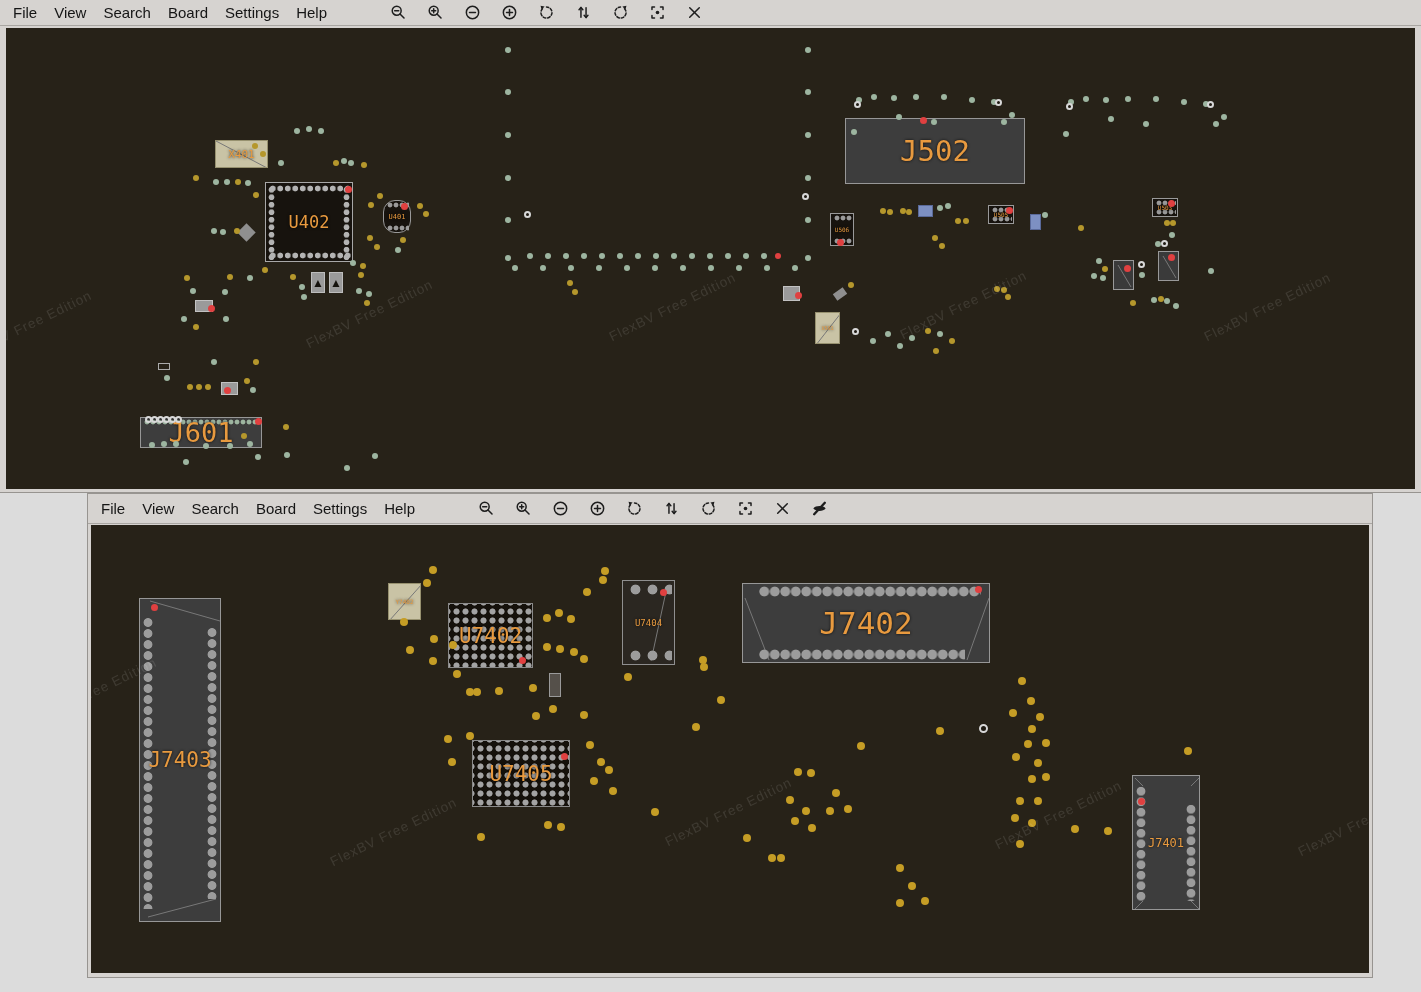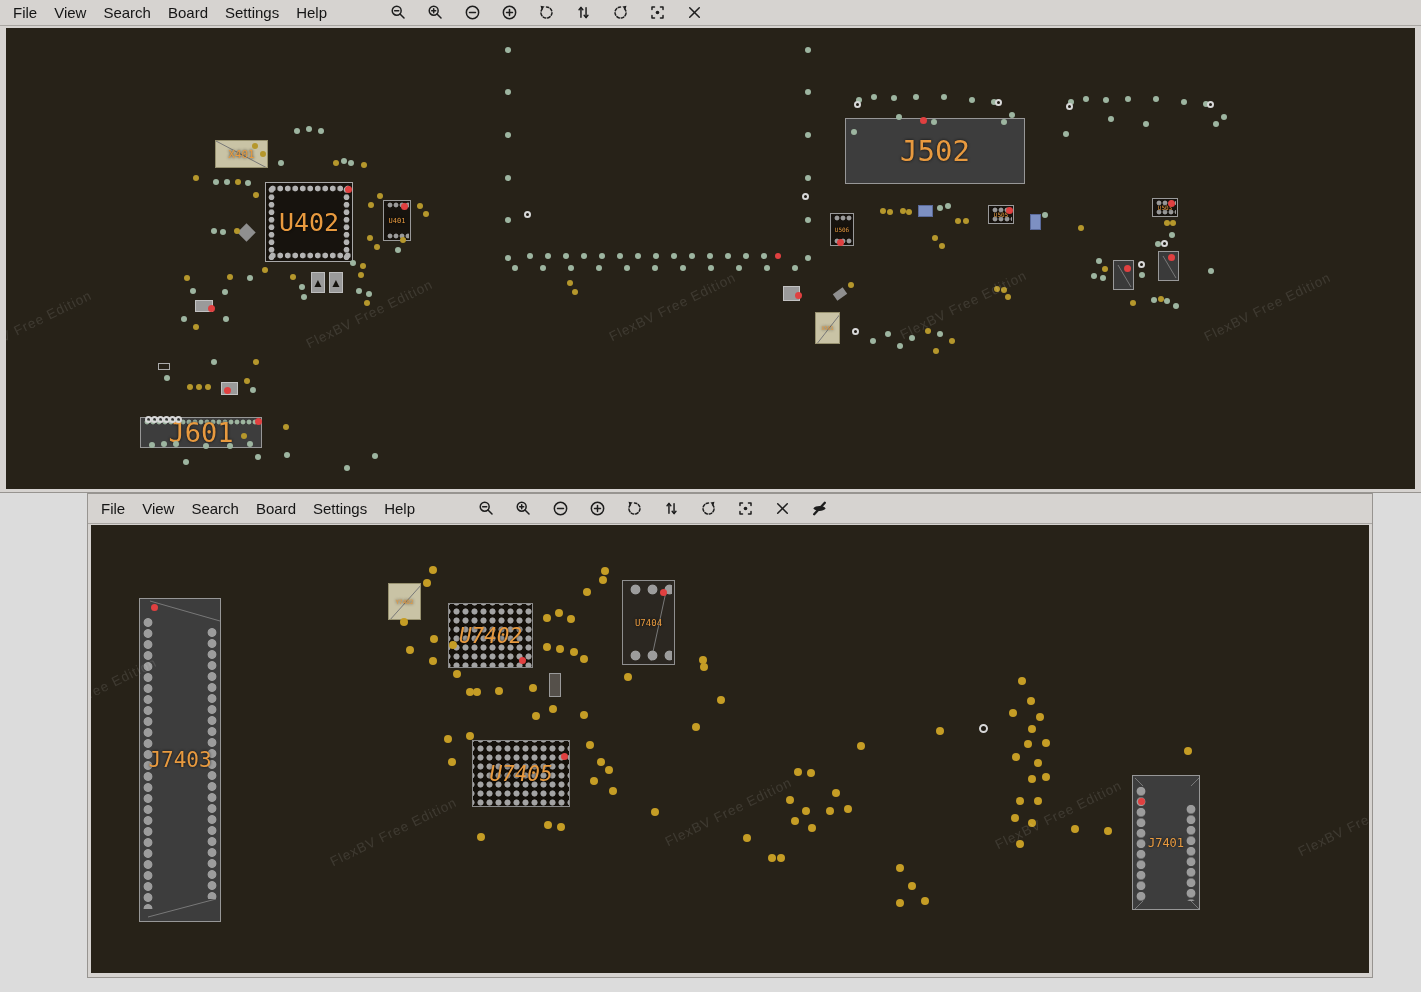--- a/index.html
+++ b/index.html
@@ -8,21 +8,21 @@
   .menubar{display:flex;align-items:center;padding-left:13px;gap:17px;background:#d6d3d0;border-bottom:1px solid #a9a6a2;box-sizing:border-box;}
   .menu-item{font-size:15px;color:#151515;cursor:default;}
   .toolbar{display:flex;gap:20px;margin-left:46px;align-items:center;}
   .tool{width:17px;height:17px;display:flex;align-items:center;justify-content:center;}
   .tool svg{display:block;}
   .board{position:absolute;background:#272218;overflow:hidden;}
   .comp{position:absolute;display:flex;align-items:center;justify-content:center;box-sizing:border-box;}
   .comp.conn{background:#3d3d3d;border:1px solid #979797;}
   .comp.conn2{background:#2b2721;border:1px solid #8f8f8f;}
   .comp.ic{background:#17130e;border:1px solid #a8a8a8;}
-  .comp.bga{background-color:#15110b;border:1px solid #8a8a8a;background-image:radial-gradient(circle,#a3a3a3 2.7px,transparent 3.4px);background-size:9px 9px;background-position:3px 3px;font-style:italic;}
+  .comp.bga{background-color:#15110b;border:1px solid #8a8a8a;background-image:radial-gradient(circle,#a3a3a3 2.7px,transparent 3.4px);background-size:9px 9px;background-position:3px 3px;}
   .comp.tan{background:#c9c3a5;border:1px solid #97916f;}
   .comp.smallic{background:#17130e;border:1px solid #999;}
   .comp.smallic2{background:#3a3a3a;border:1px solid #999;}
   .comp.blue{background:#7d90c2;border:1px solid #5a6a9a;}
   .comp.smallgray{background:#9a9a9a;border:1px solid #c2c2c2;}
   .comp.smallgray2{background:#55504a;border:1px solid #9a9a9a;}
   .comp.outline{background:transparent;border:1px solid #ababab;}
   .comp.diamond{background:#8f8f8f;}
   .comp.arrow{background:#9a9a9a;border:1px solid #bdbdbd;color:#15120d;font-size:12px;}
   .clabel{font-family:"DejaVu Sans Mono",monospace;color:#e89a3f;white-space:nowrap;text-shadow:0 0 3px rgba(0,0,0,0.85);z-index:3;}
@@ -120,24 +120,24 @@
           <svg class="diagsvg">
             <line x1="0" y1="0" x2="53" y2="28" stroke="#787878" stroke-width="1"></line>
           </svg>
           <div class="clabel" style="font-size: 11px;">X401</div>
         </div>
         <div class="comp ic" style="left: 259px; top: 154px; width: 88px; height: 80px;">
           <div class="strip" style="background-image: radial-gradient(circle, rgb(179, 179, 179) 2.5px, transparent 3.3px); top: 2px; left: 3px; width: 82px; height: 7px; background-size: 7.5px 7px; background-repeat: repeat-x;"></div>
           <div class="strip" style="background-image: radial-gradient(circle, rgb(179, 179, 179) 2.5px, transparent 3.3px); bottom: 2px; left: 3px; width: 82px; height: 7px; background-size: 7.5px 7px; background-repeat: repeat-x;"></div>
           <div class="strip" style="background-image: radial-gradient(circle, rgb(179, 179, 179) 2.5px, transparent 3.3px); left: 2px; top: 3px; height: 74px; width: 7px; background-size: 7px 7.5px; background-repeat: repeat-y;"></div>
           <div class="strip" style="background-image: radial-gradient(circle, rgb(179, 179, 179) 2.5px, transparent 3.3px); right: 2px; top: 3px; height: 74px; width: 7px; background-size: 7px 7.5px; background-repeat: repeat-y;"></div>
-          <div class="clabel" style="font-size: 25px;">U402</div>
+          <div class="clabel" style="font-size: 17px;">U402</div>
           <div class="reddot" style="left: 79px; top: 3px;"></div>
         </div>
-        <div class="comp smallic" style="left: 377px; top: 172px; width: 28px; height: 41px;">
+        <div class="comp smallic" style="left: 377px; top: 172px; width: 28px; height: 33px; border-radius: 12px;">
           <div class="strip" style="background-image: radial-gradient(circle, rgb(154, 154, 154) 2px, transparent 2.8px); top: 1px; left: 3px; width: 22px; height: 6px; background-size: 6px 6px; background-repeat: repeat-x;"></div>
           <div class="strip" style="background-image: radial-gradient(circle, rgb(154, 154, 154) 2px, transparent 2.8px); bottom: 1px; left: 3px; width: 22px; height: 6px; background-size: 6px 6px; background-repeat: repeat-x;"></div>
           <div class="clabel" style="font-size: 7px;">U401</div>
           <div class="reddot" style="left: 17px; top: 2px;"></div>
         </div>
         <div class="comp conn" style="left: 839px; top: 90px; width: 180px; height: 66px;">
           <div class="clabel" style="font-size: 29px;">J502</div>
           <div class="reddot" style="left: 74px; top: -2px;"></div>
         </div>
         <div class="comp smallic" style="left: 824px; top: 185px; width: 24px; height: 33px;">
@@ -495,20 +495,30 @@
         </div>
         <div class="comp conn2" style="left: 531px; top: 55px; width: 53px; height: 85px;">
           <svg class="diagsvg">
             <line x1="44" y1="6" x2="28" y2="80" stroke="#787878" stroke-width="1"></line>
           </svg>
           <div class="strip" style="background-image: radial-gradient(circle, rgb(156, 156, 156) 4.5px, transparent 5.3px); top: 3px; left: 4px; width: 45px; height: 11px; background-size: 17px 11px; background-repeat: repeat-x;"></div>
           <div class="strip" style="background-image: radial-gradient(circle, rgb(156, 156, 156) 4.5px, transparent 5.3px); bottom: 3px; left: 4px; width: 45px; height: 11px; background-size: 17px 11px; background-repeat: repeat-x;"></div>
           <div class="clabel" style="font-size: 9px;">U7404</div>
           <div class="reddot" style="left: 37px; top: 8px;"></div>
         </div>
+        <div class="comp conn" style="left: 651px; top: 58px; width: 248px; height: 80px;">
+          <svg class="diagsvg">
+            <line x1="2" y1="14" x2="26" y2="76" stroke="#787878" stroke-width="1"></line>
+            <line x1="246" y1="14" x2="224" y2="76" stroke="#787878" stroke-width="1"></line>
+          </svg>
+          <div class="strip" style="background-image: radial-gradient(circle, rgb(156, 156, 156) 4.5px, transparent 5.3px); top: 2px; left: 16px; width: 222px; height: 11px; background-size: 10.5px 11px; background-repeat: repeat-x;"></div>
+          <div class="strip" style="background-image: radial-gradient(circle, rgb(156, 156, 156) 4.5px, transparent 5.3px); bottom: 2px; left: 16px; width: 206px; height: 11px; background-size: 10.5px 11px; background-repeat: repeat-x;"></div>
+          <div class="clabel" style="font-size: 31px;">J7402</div>
+          <div class="reddot" style="left: 232px; top: 2px;"></div>
+        </div>
         <div class="comp bga" style="left: 381px; top: 215px; width: 98px; height: 67px;">
           <div class="clabel" style="font-size: 21px;">U7405</div>
           <div class="reddot" style="left: 88px; top: 12px;"></div>
         </div>
         <div class="comp conn" style="left: 1041px; top: 250px; width: 68px; height: 135px;">
           <svg class="diagsvg">
             <line x1="2" y1="2" x2="10" y2="10" stroke="#787878" stroke-width="1"></line>
             <line x1="66" y1="2" x2="58" y2="10" stroke="#787878" stroke-width="1"></line>
             <line x1="2" y1="133" x2="10" y2="125" stroke="#787878" stroke-width="1"></line>
             <line x1="66" y1="133" x2="58" y2="125" stroke="#787878" stroke-width="1"></line>

